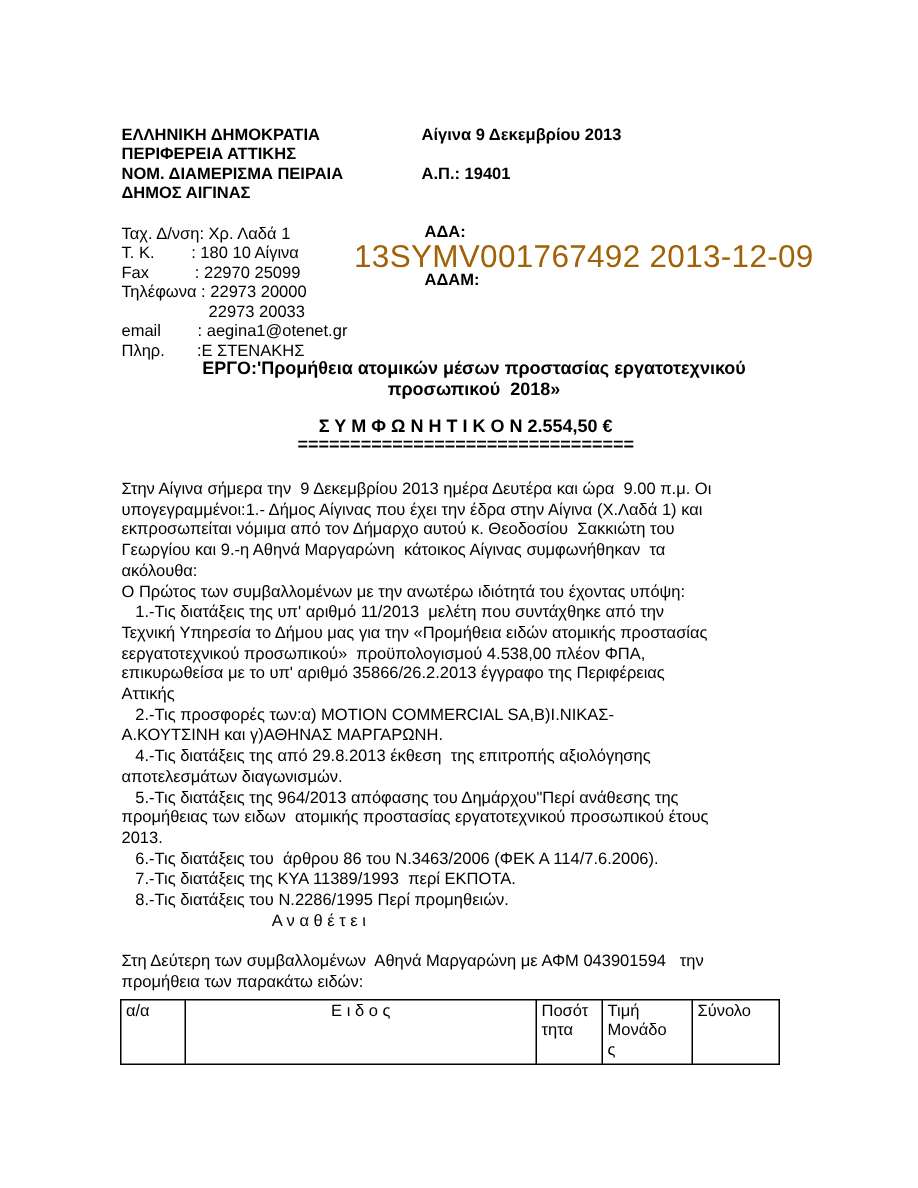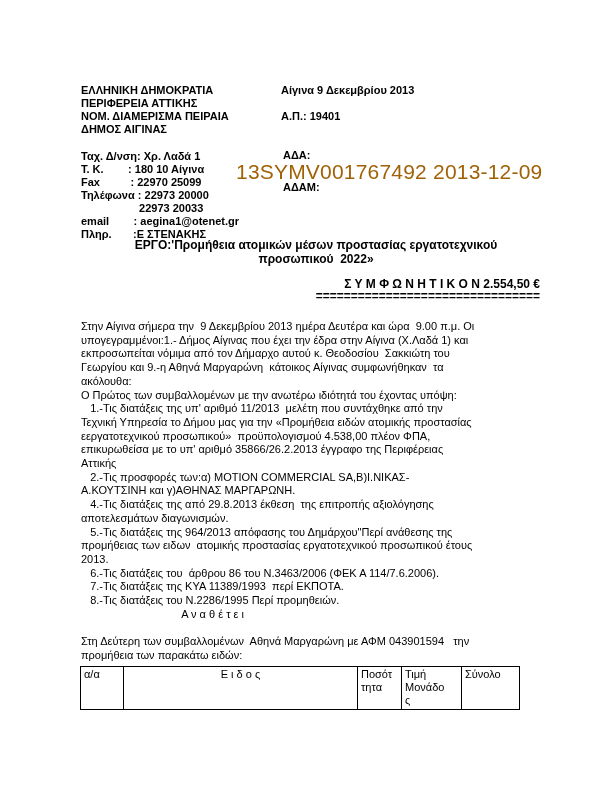--- a/index.html
+++ b/index.html
@@ -12,29 +12,29 @@
     overflow:hidden;
   }
   .abs{position:absolute;}
   .pre{white-space:pre;}
   
   .org-block{left:81px;top:84px;font-size:11px;font-weight:bold;line-height:13px;}
   
   .date-block{left:281px;top:84px;font-size:11px;font-weight:bold;line-height:13px;}
   .date-block .ap{margin-top:13px;}
   
-  .contact-block{left:81px;top:150px;font-size:11px;font-weight:bold;line-height:13px;}
+  .contact-block{left:81px;top:150px;font-size:11px;font-weight:normal;line-height:13px;}
   
   .ada-label{left:283px;top:149px;font-size:11px;font-weight:bold;z-index:3;text-align:center;}
   .adam-label{left:283px;top:181px;font-size:11px;font-weight:bold;z-index:3;}
   .watermark{left:236px;top:161px;font-size:21px;line-height:22px;z-index:2;letter-spacing:0.2px;}
   
   .ergo-block{left:81px;top:239px;font-size:12px;font-weight:bold;line-height:13.5px;width:470px;text-align:center;}
   
-  .title-block{left:81px;top:278px;width:459px;text-align:right;font-size:12px;font-weight:bold;line-height:12.3px;}
+  .title-block{left:81px;top:278px;width:459px;text-align:center;font-size:12px;font-weight:bold;line-height:12.3px;}
   
   .body-block{left:81px;top:320px;font-size:11px;line-height:13.7px;}
   .body-line{white-space:pre;min-height:13.7px;}
   
   .items-table{position:absolute;left:80px;top:666px;border-collapse:collapse;table-layout:fixed;width:439px;}
   .items-table td{
     border:1.5px solid #000;
     font-size:11px;line-height:13px;
     vertical-align:top;
     padding:1px 3px 2px 3px;
@@ -70,21 +70,21 @@
       <div class="pre">email        : aegina1@otenet.gr</div>
       <div class="pre">Πληρ.       :Ε ΣΤΕΝΑΚΗΣ</div>
     </div>
 
   <div class="abs ada-label">ΑΔΑ:</div>
   <div class="abs watermark" id="watermark" style="color: #a16207;">13SYMV001767492 2013-12-09</div>
   <div class="abs adam-label">ΑΔΑΜ:</div>
 
   <div class="abs ergo-block">
       <div class="pre">ΕΡΓΟ:'Προμήθεια ατομικών μέσων προστασίας εργατοτεχνικού</div>
-      <div class="pre">προσωπικού  2022»</div>
+      <div class="pre">προσωπικού  2018»</div>
     </div>
 
   <div class="abs title-block">
     <div>Σ Υ Μ Φ Ω Ν Η Τ Ι Κ Ο Ν  2.554,50 €</div>
     <div>================================</div>
   </div>
 
   <div class="abs body-block">
       <div class="body-line">Στην Αίγινα σήμερα την  9 Δεκεμβρίου 2013 ημέρα Δευτέρα και ώρα  9.00 π.μ. Οι</div>
       <div class="body-line">υπογεγραμμένοι:1.- Δήμος Αίγινας που έχει την έδρα στην Αίγινα (Χ.Λαδά 1) και</div>

